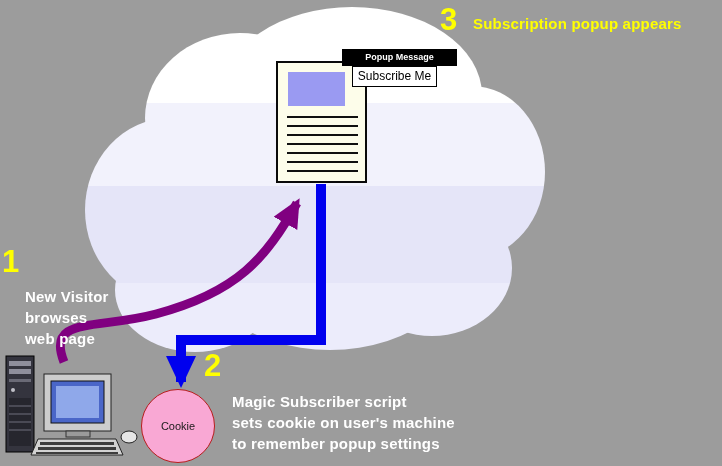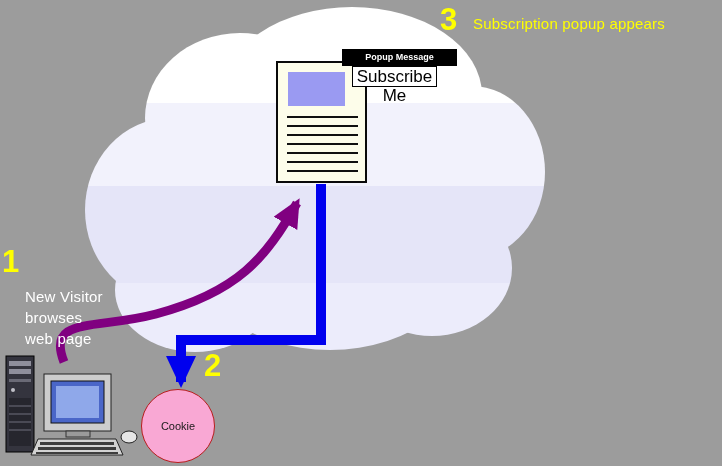--- a/index.html
+++ b/index.html
@@ -2,35 +2,35 @@
 <html><head>
 <meta charset="utf-8">
 <style>
   * { margin:0; padding:0; box-sizing:border-box; }
   html,body { width:100%; }
   body { background:#9c9c9c; font-family:"Liberation Sans", sans-serif; }
   .canvas { position:relative; width:722px; height:466px; background:#9c9c9c; overflow:hidden; }
   .layer { position:absolute; left:0; top:0; }
 
   .step-num { position:absolute; color:#ffff00; font-size:31px; font-weight:bold; line-height:1; }
-  .step-text { position:absolute; font-size:15px; font-weight:normal; line-height:21px; white-space:pre-line; letter-spacing:0.2px; }
+  .step-text { position:absolute; font-size:15px; font-weight:bold; line-height:21px; white-space:pre-line; letter-spacing:0.2px; }
   .white { color:#ffffff;margin-top:36px; }
   .yellow { color:#ffff00; }
 
   .doc { position:absolute; left:276px; top:61px; width:91px; height:122px;
          background:#fdfdea; border:2px solid #0a0a0a; }
   .doc-header { position:absolute; left:10px; top:9px; width:57px; height:34px; background:#9a9af2; }
   .doc-lines { position:absolute; left:9px; right:7px; top:53px; height:63px;
          background:repeating-linear-gradient(to bottom, #101010 0 2px, transparent 2px 9px); }
 
   .popup-title { position:absolute; left:342px; top:49px; width:115px; height:17px;
          background:#000; color:#fff; font-size:9px; font-weight:bold;
          text-align:center; line-height:17px; }
   .popup-btn { position:absolute; left:352px; top:66px; width:85px; height:21px;
-         background:#fff; border:1px solid #000; color:#000; font-size:17px;
+         background:#fff; border:1px solid #000; color:#000; font-size:12px;
          text-align:center; line-height:19px; }
 
   .cookie { position:absolute; left:141px; top:389px; width:74px; height:74px;
          border-radius:50%; background:#f9a8d4; border:1px solid #b91c1c;
          display:flex; align-items:center; justify-content:center;
          font-size:11px; color:#1a1a1a; }
 </style>
 </head>
 <body>
 
@@ -104,17 +104,20 @@
   <div class="cookie">
     <span>Cookie</span>
   </div>
 
   <div class="step-num" style="left:2px; top:246px;">1</div>
   <div class="step-text white" style="left:25px; top:250px;">New Visitor
 browses
 web page</div>
 
   <div class="step-num" style="left:204px; top:350px;">2</div>
+  <div class="step-text white" style="left:232px; top:355px;">Magic Subscriber script
+sets cookie on user's machine
+to remember popup settings</div>
 
   <div class="step-num" style="left:440px; top:4px;">3</div>
   <div class="step-text yellow" style="left:473px; top:13px;">Subscription popup appears</div>
 
 </div>
 
 </body></html>

